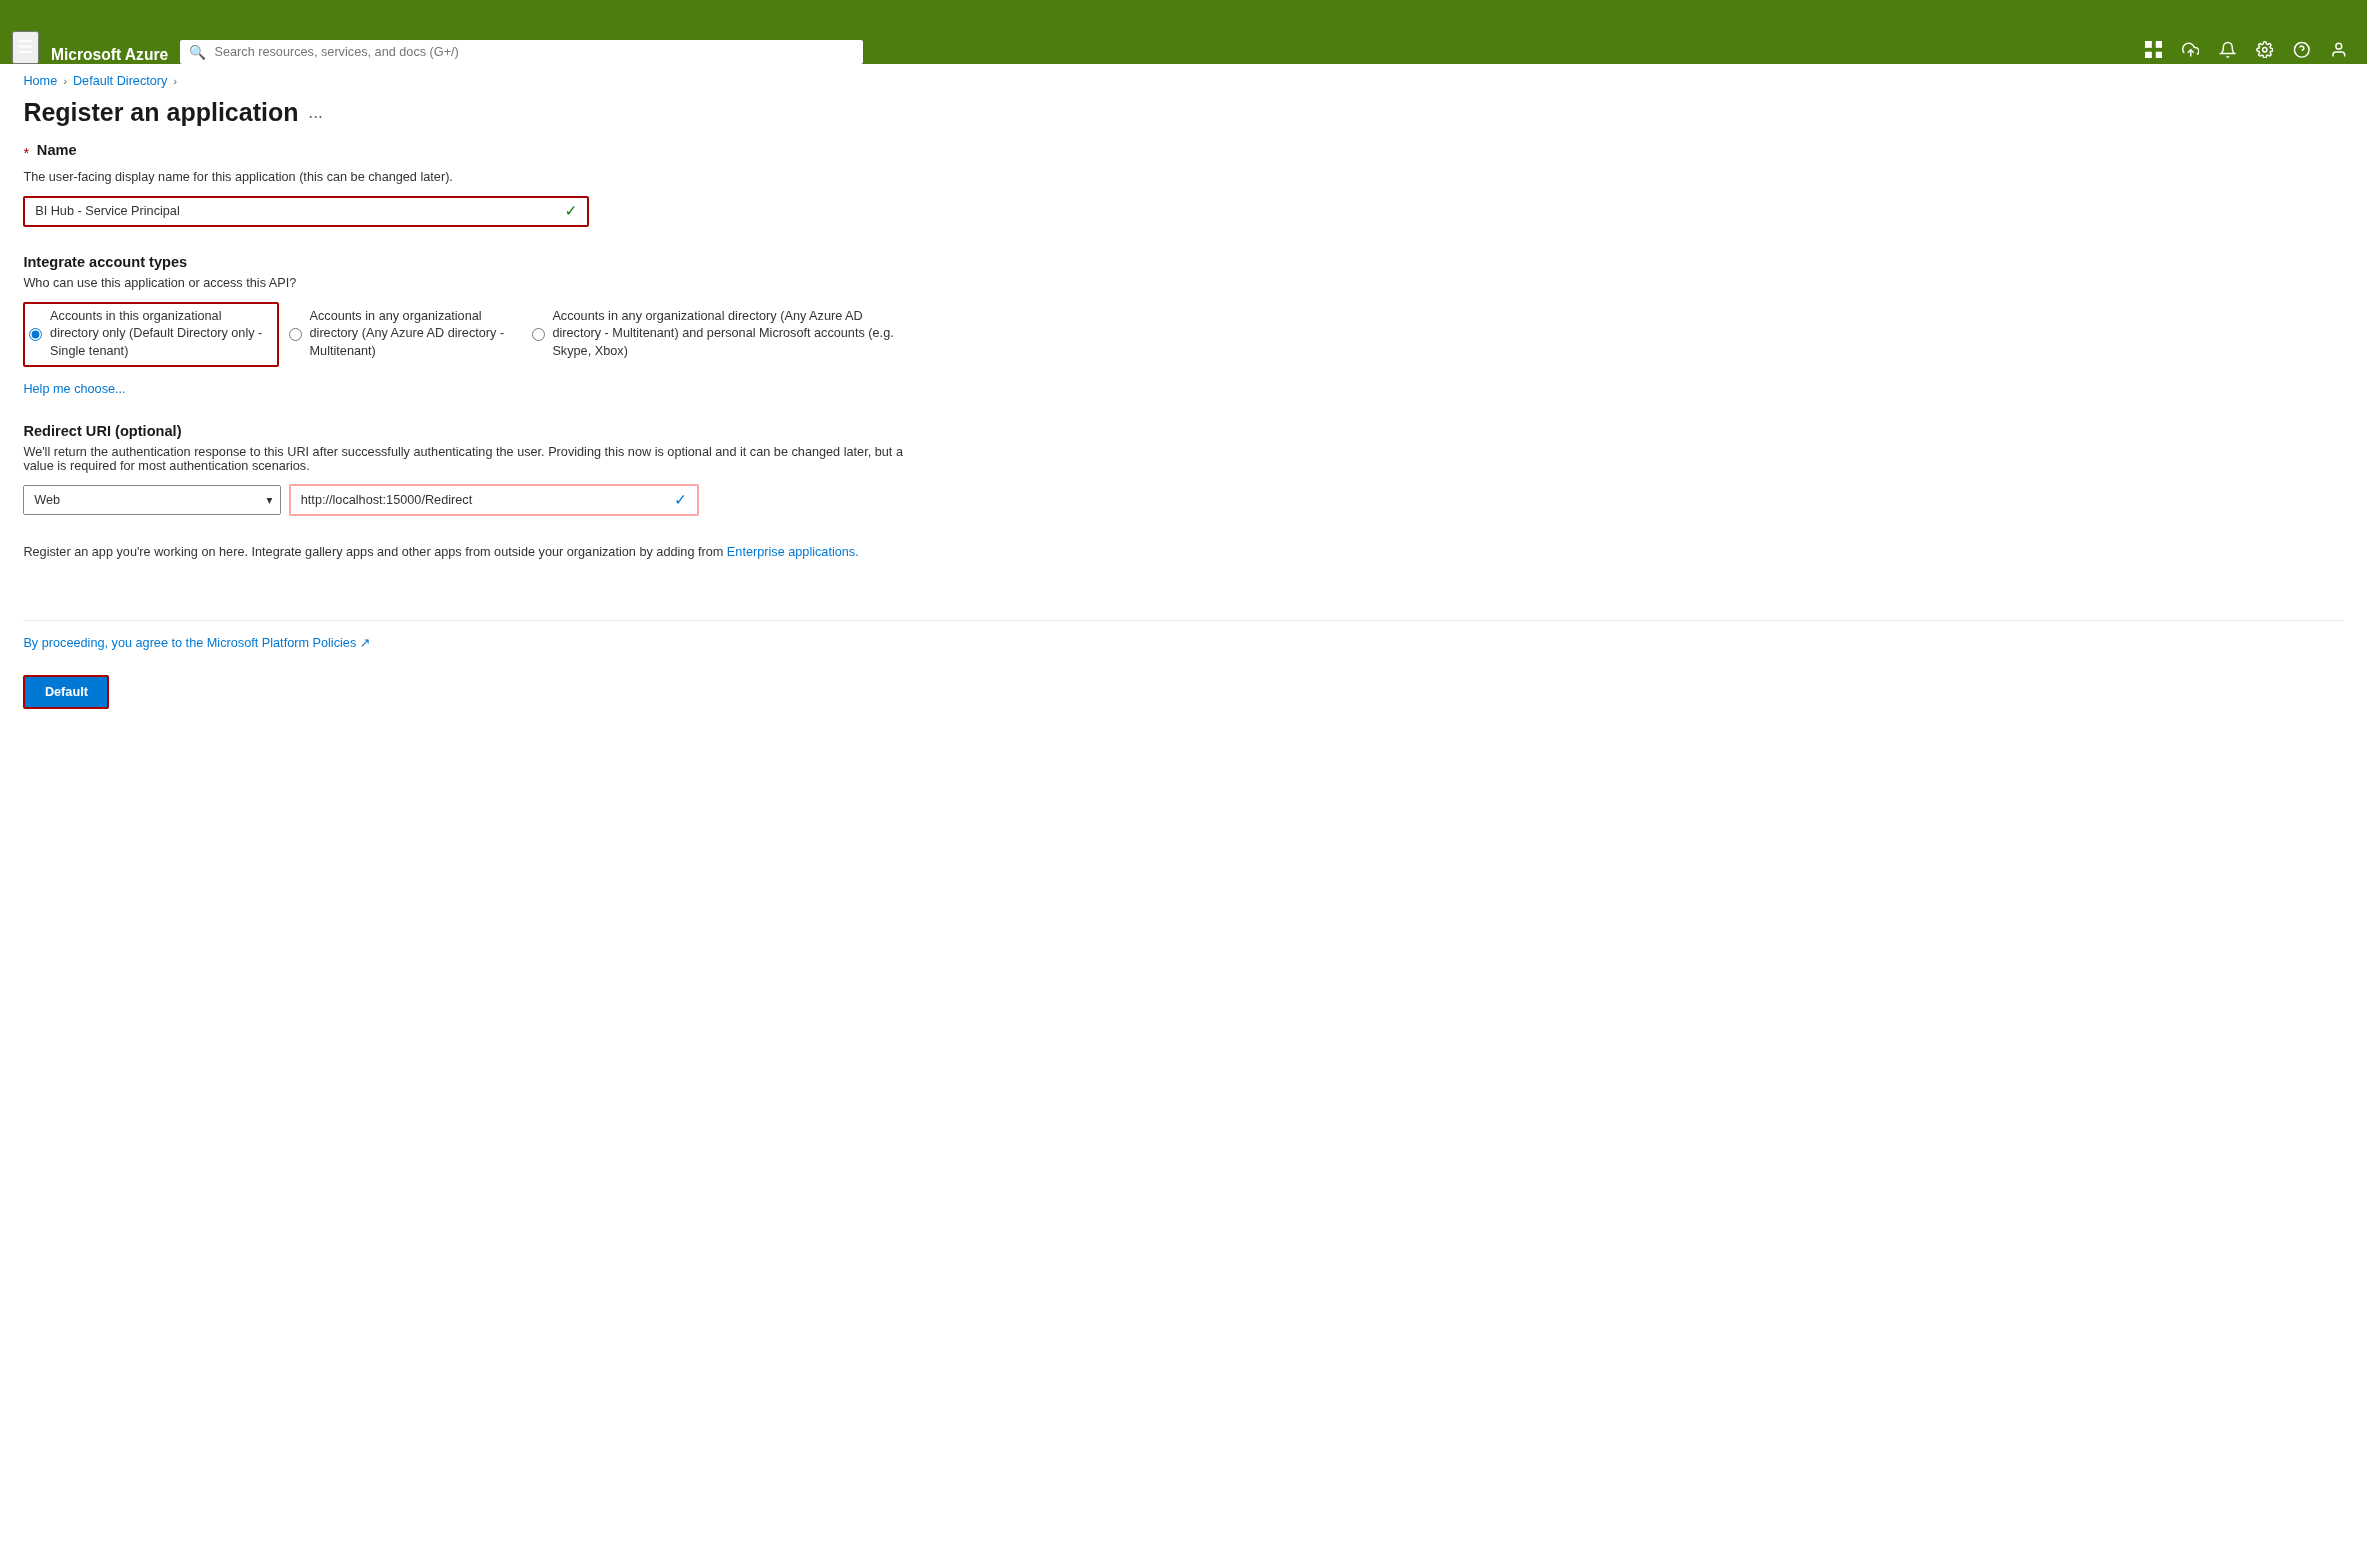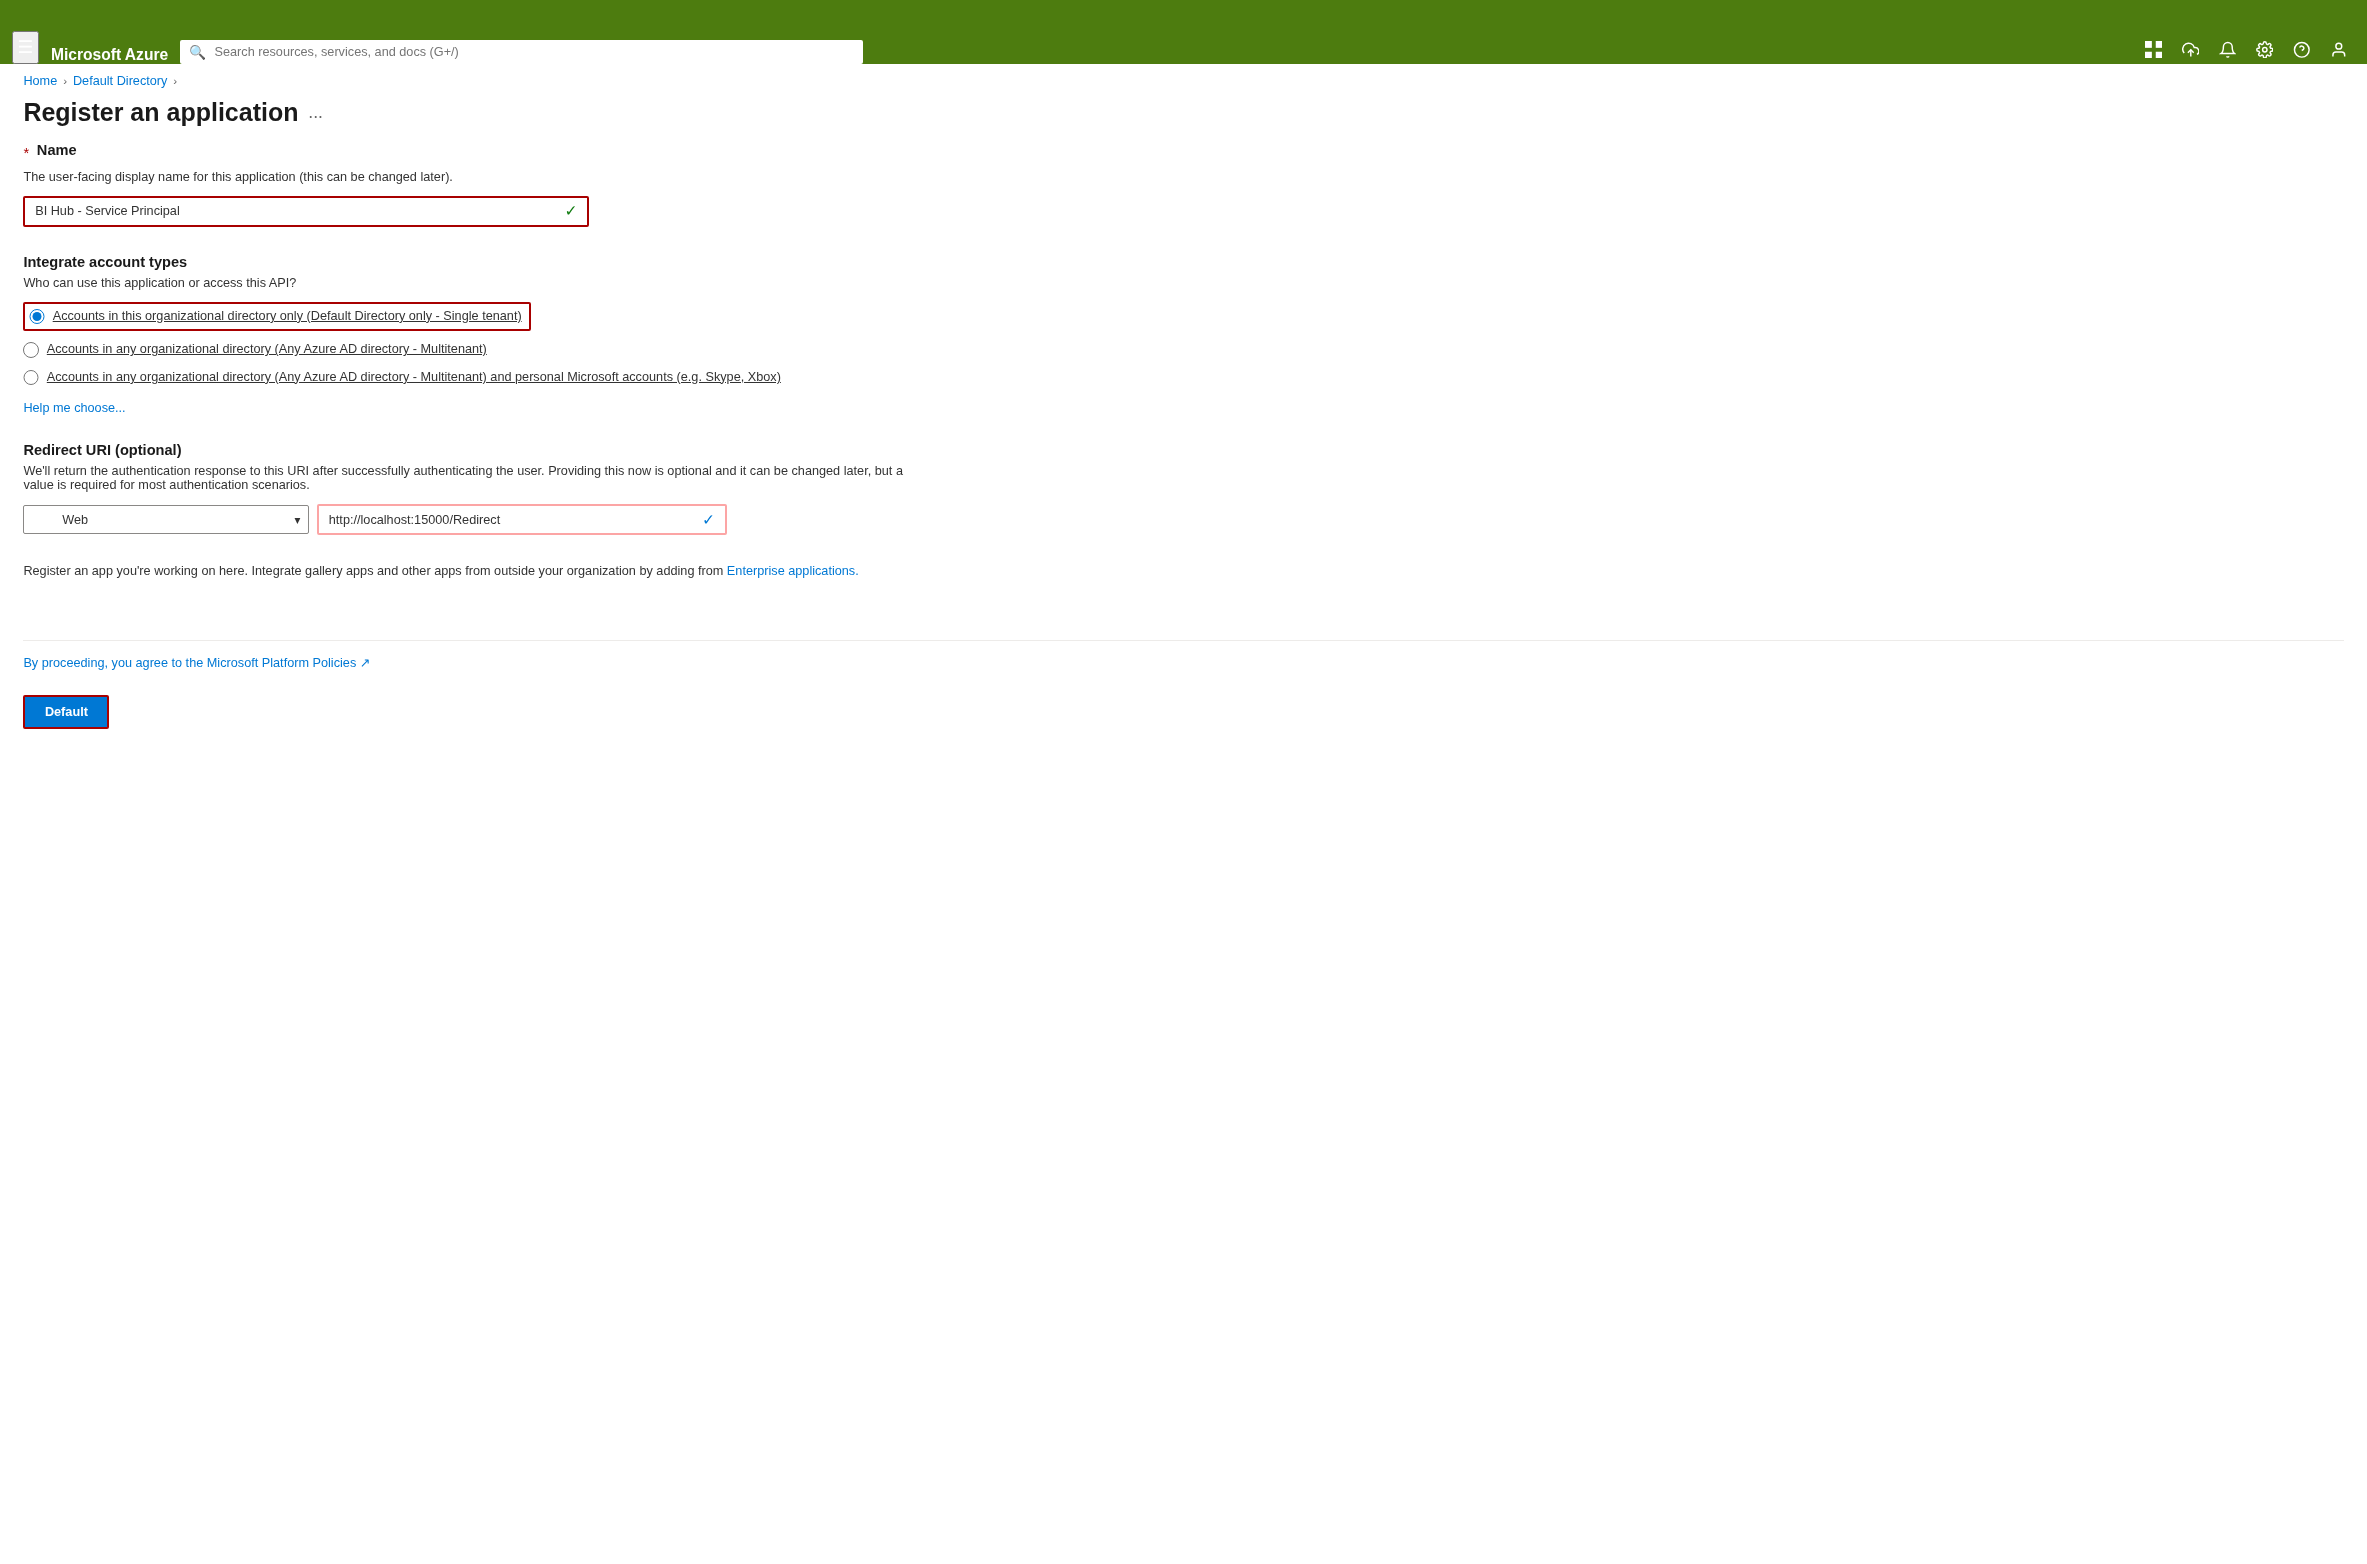--- a/index.html
+++ b/index.html
@@ -144,21 +144,21 @@
       color: #333;
     }
     .name-input-wrapper .checkmark {
       position: absolute;
       right: 9.8px;
       color: #107c10;
       font-size: 15.6px;
     }
 
     
-    .radio-group { display: flex; flex-direction: column; gap: 9.8px; text-decoration: underline; }
+    .radio-group { display: flex; flex-direction: row; gap: 9.8px; }
     .radio-option {
       display: flex;
       align-items: center;
       gap: 7.8px;
       font-size: 12.7px;
       color: #333;
       cursor: pointer;
     }
     .radio-option input[type="radio"] {
       width: 15.6px;
@@ -188,21 +188,20 @@
       display: flex;
       align-items: center;
       gap: 7.8px;
       margin-top: 11.7px;
     }
     .redirect-select-wrapper {
       position: relative;
       border: 1px solid #8a8886;
       border-radius: 2px;
       background: #fff;
-      padding-left: 28px;
     }
     .redirect-select-wrapper select {
       appearance: none;
       border: none;
       outline: none;
       padding: 6.8px 31px 6.8px 9.8px;
       font-size: 12.7px;
       color: #333;
       background: transparent;
       cursor: pointer;

